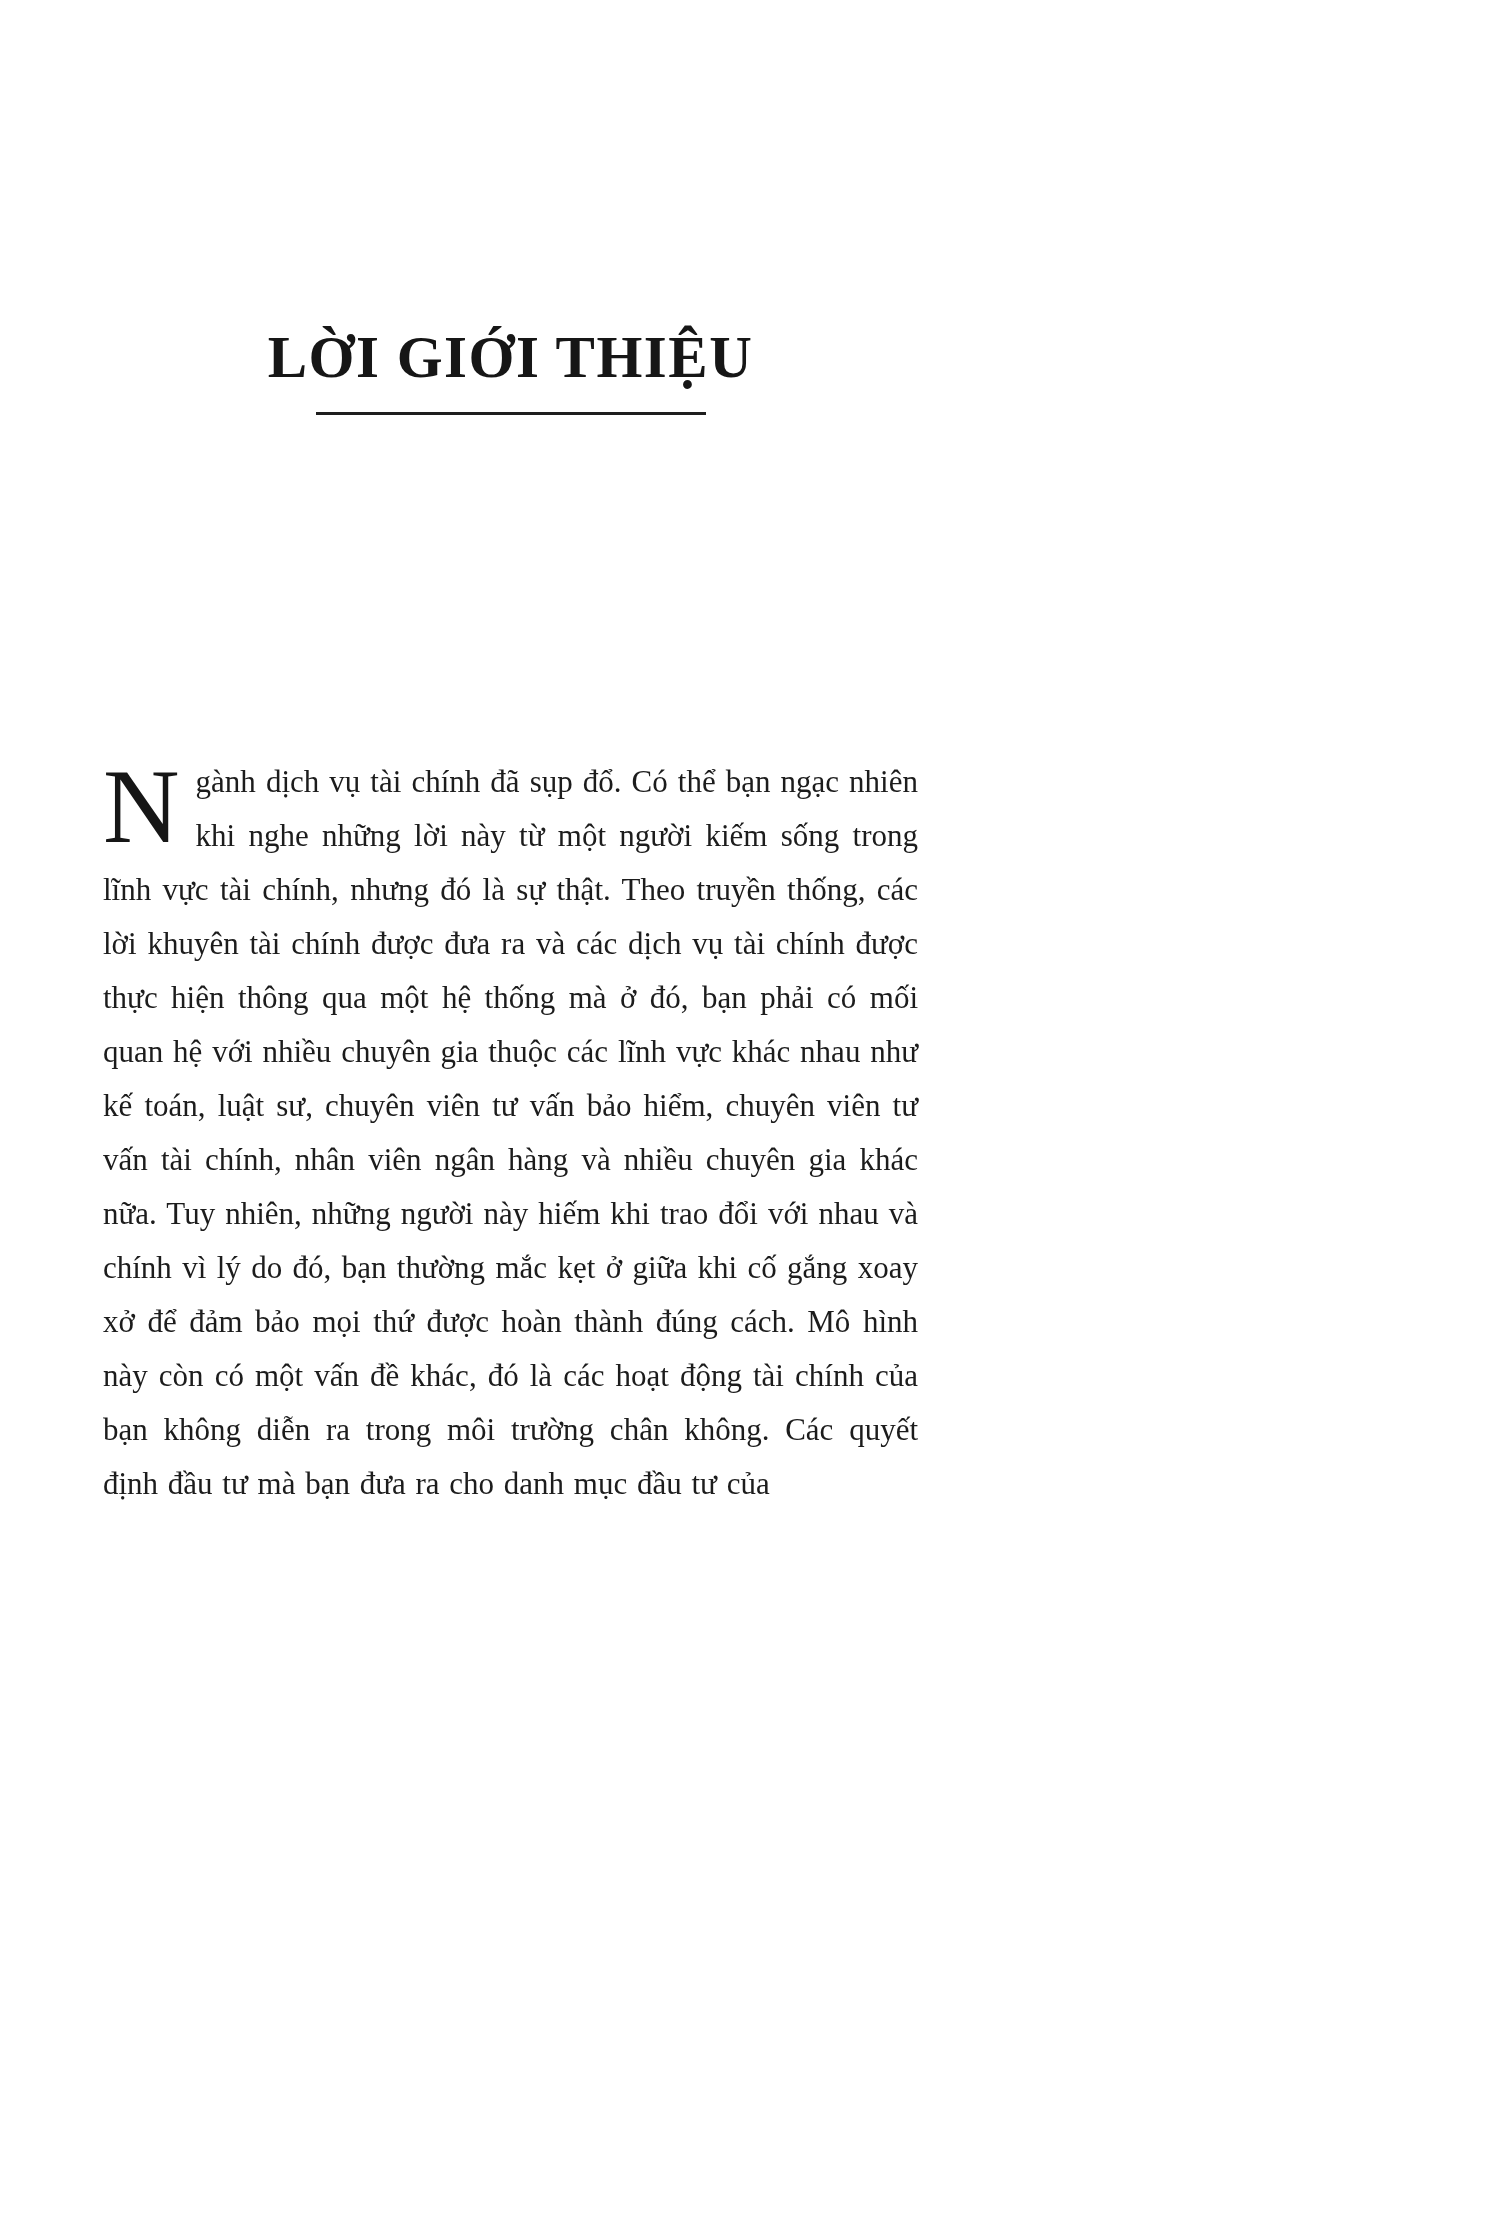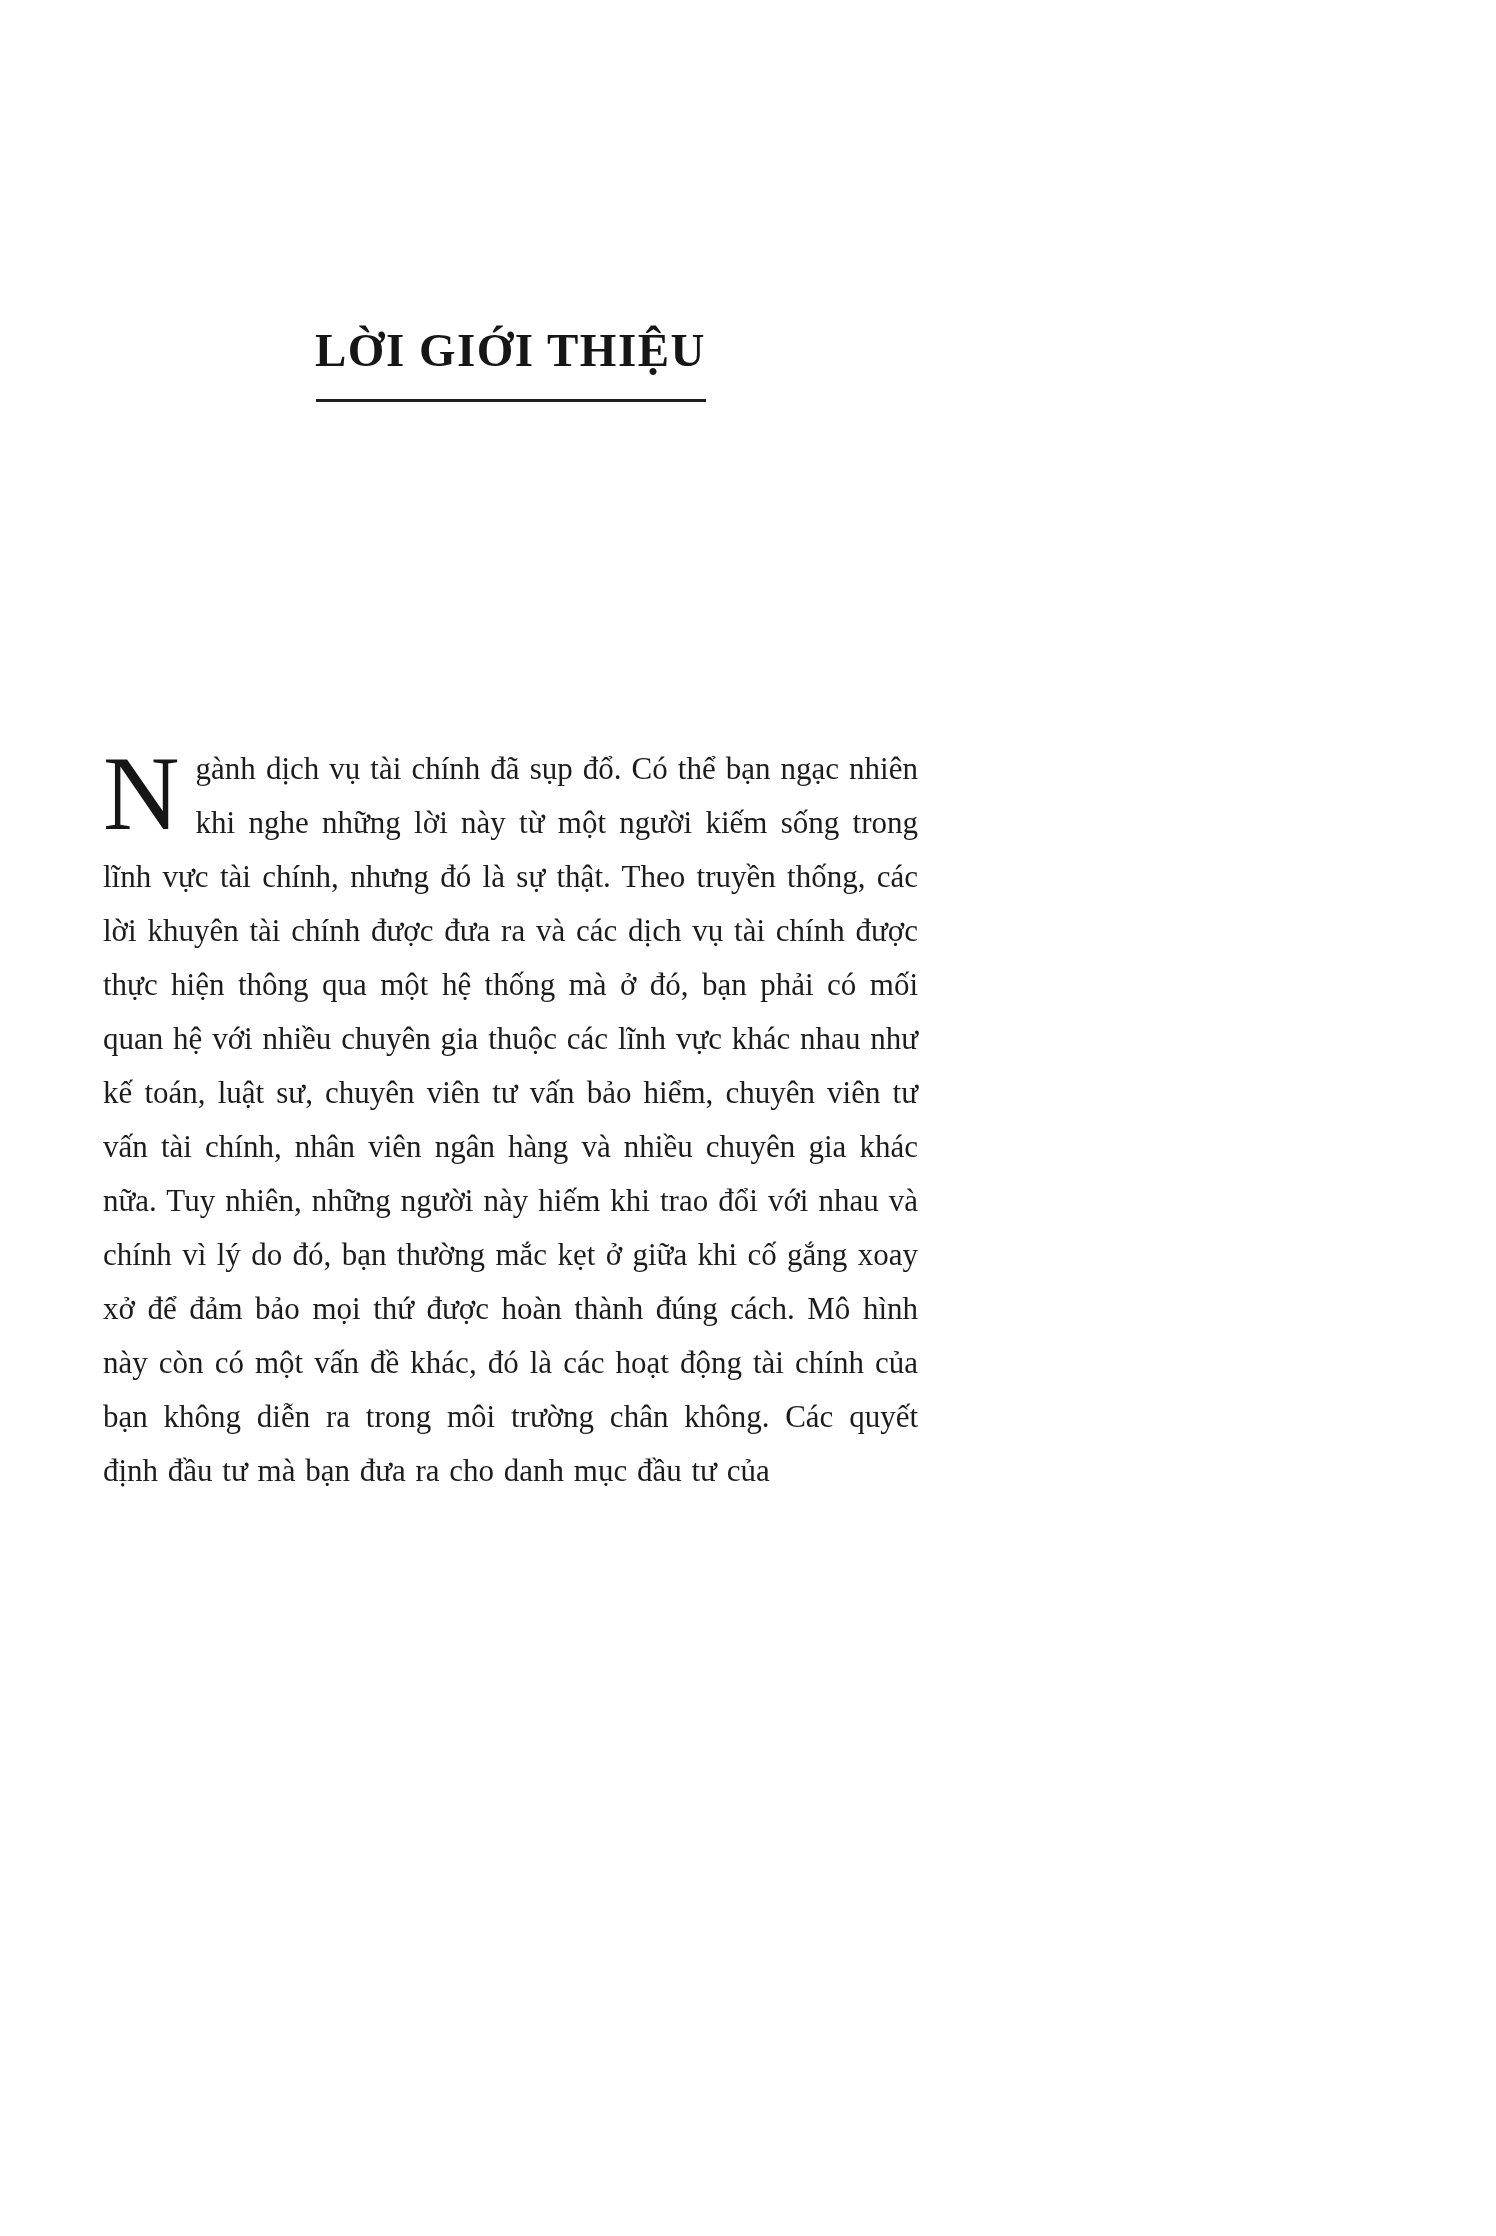--- a/index.html
+++ b/index.html
@@ -18,21 +18,21 @@
   }
   .content {
     position: absolute;
     left: 103px;
     top: 0;
     width: 815px;
   }
   .chapter-title {
     margin: 325px 0 0 0;
     text-align: center;
-    font-size: 47px;
+    font-size: 59px;
     font-weight: bold;
     letter-spacing: 1.5px;
     color: #161616;
     line-height: 1.1;
   }
   .title-rule {
     width: 390px;
     height: 3px;
     background: #1e1e1e;
     margin: 22px auto 0 auto;

